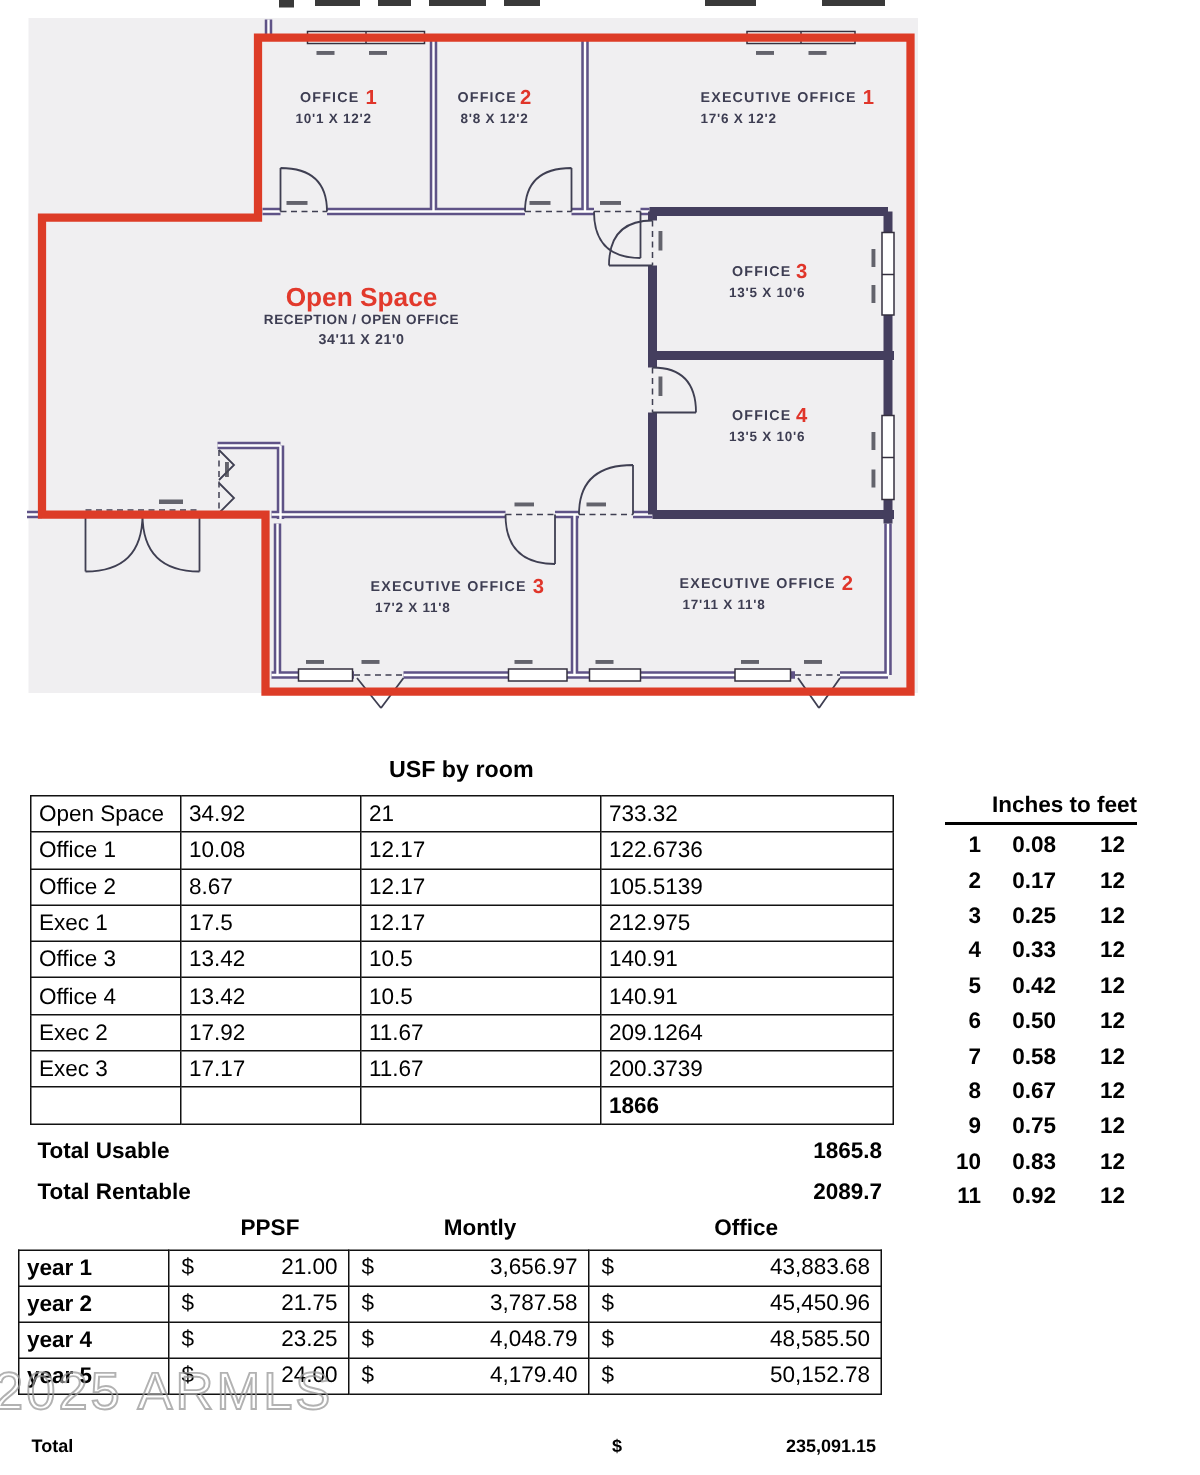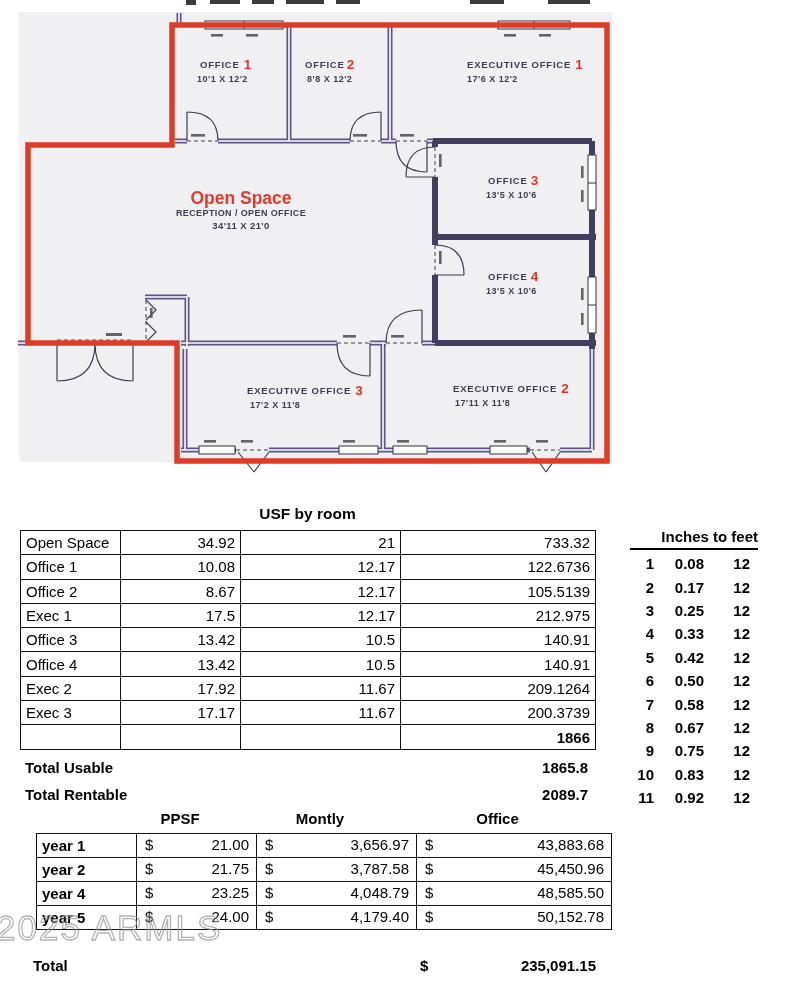--- a/index.html
+++ b/index.html
@@ -30,48 +30,48 @@
 
   
   .tbl-title{position:absolute;left:20px;top:505px;width:575px;text-align:center;
              font-size:15.5px;font-weight:bold;}
   table.grid{position:absolute;border-collapse:collapse;table-layout:fixed;
              font-size:15px;}
   table.grid td{border:1.5px solid #111;padding:0 5px;overflow:hidden;white-space:nowrap;}
   #usf-table{left:20px;top:530px;width:575px;}
   #usf-table tr{height:24.3px;}
   #usf-table td.c0{text-align:left;}
-  #usf-table td.c1,#usf-table td.c2,#usf-table td.c3{text-align:right;}
+  #usf-table td.c1,#usf-table td.c2,#usf-table td.c3{}
   td.bold{font-weight:bold;}
 
   .totals-line{position:absolute;left:20px;width:575px;height:26px;font-size:15px;font-weight:bold;}
   .totals-line .lab{position:absolute;left:5px;top:2px;}
   .totals-line .val{position:absolute;right:7px;top:2px;}
 
   
   .inches{position:absolute;left:630px;top:528px;width:128px;font-size:15px;font-weight:bold;}
   .inches .ititle{text-align:right;border-bottom:2px solid #000;padding-bottom:3px;margin-bottom:2px;}
   .inches .irow{display:grid;grid-template-columns:28px 50px 46px;height:23.4px;align-items:center;}
   .inches .irow span{text-align:right;padding-right:4px;}
 
   
   .price-headers{position:absolute;left:20px;top:810px;width:575px;height:22px;
                  font-size:15px;font-weight:bold;}
   .price-headers span{position:absolute;text-align:center;top:0;}
   .ph-ppsf{left:100px;width:120px;}
   .ph-monthly{left:220px;width:160px;}
   .ph-annual{left:380px;width:195px;}
-  #price-table{left:36px;top:833px;width:575px;border-radius:23px;}
+  #price-table{left:12px;top:833px;width:575px;border-radius:23px;}
   #price-table tr{height:24px;}
   #price-table td.label{font-weight:bold;text-align:left;}
   #price-table td.money{position:relative;}
   #price-table .cur{position:absolute;left:8px;top:2px;}
   #price-table .amt{position:absolute;right:7px;top:2px;}
-  .total-line{position:absolute;left:28px;top:955px;width:575px;height:24px;
-              font-size:15px;font-weight:bold;}
+  .total-line{position:absolute;left:16px;top:955px;width:575px;height:24px;
+              font-size:12px;font-weight:bold;}
   .total-line .lab{position:absolute;left:5px;top:2px;}
   .total-line .cur{position:absolute;left:392px;top:2px;}
   .total-line .val{position:absolute;right:7px;top:2px;}
 
   
   .watermark{position:absolute;left:-4px;top:908px;font-size:35px;letter-spacing:2px;
              font-weight:normal;color:transparent;-webkit-text-stroke:1.3px #999999;
              opacity:.75;z-index:6;pointer-events:none;font-family:"Liberation Sans",sans-serif;}
 </style>
 </head>

